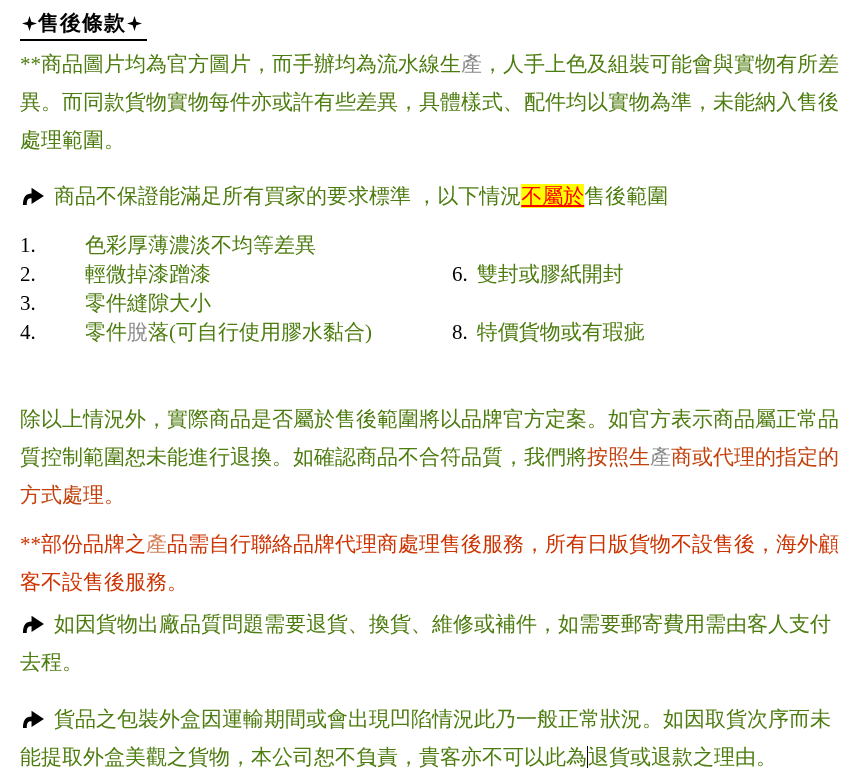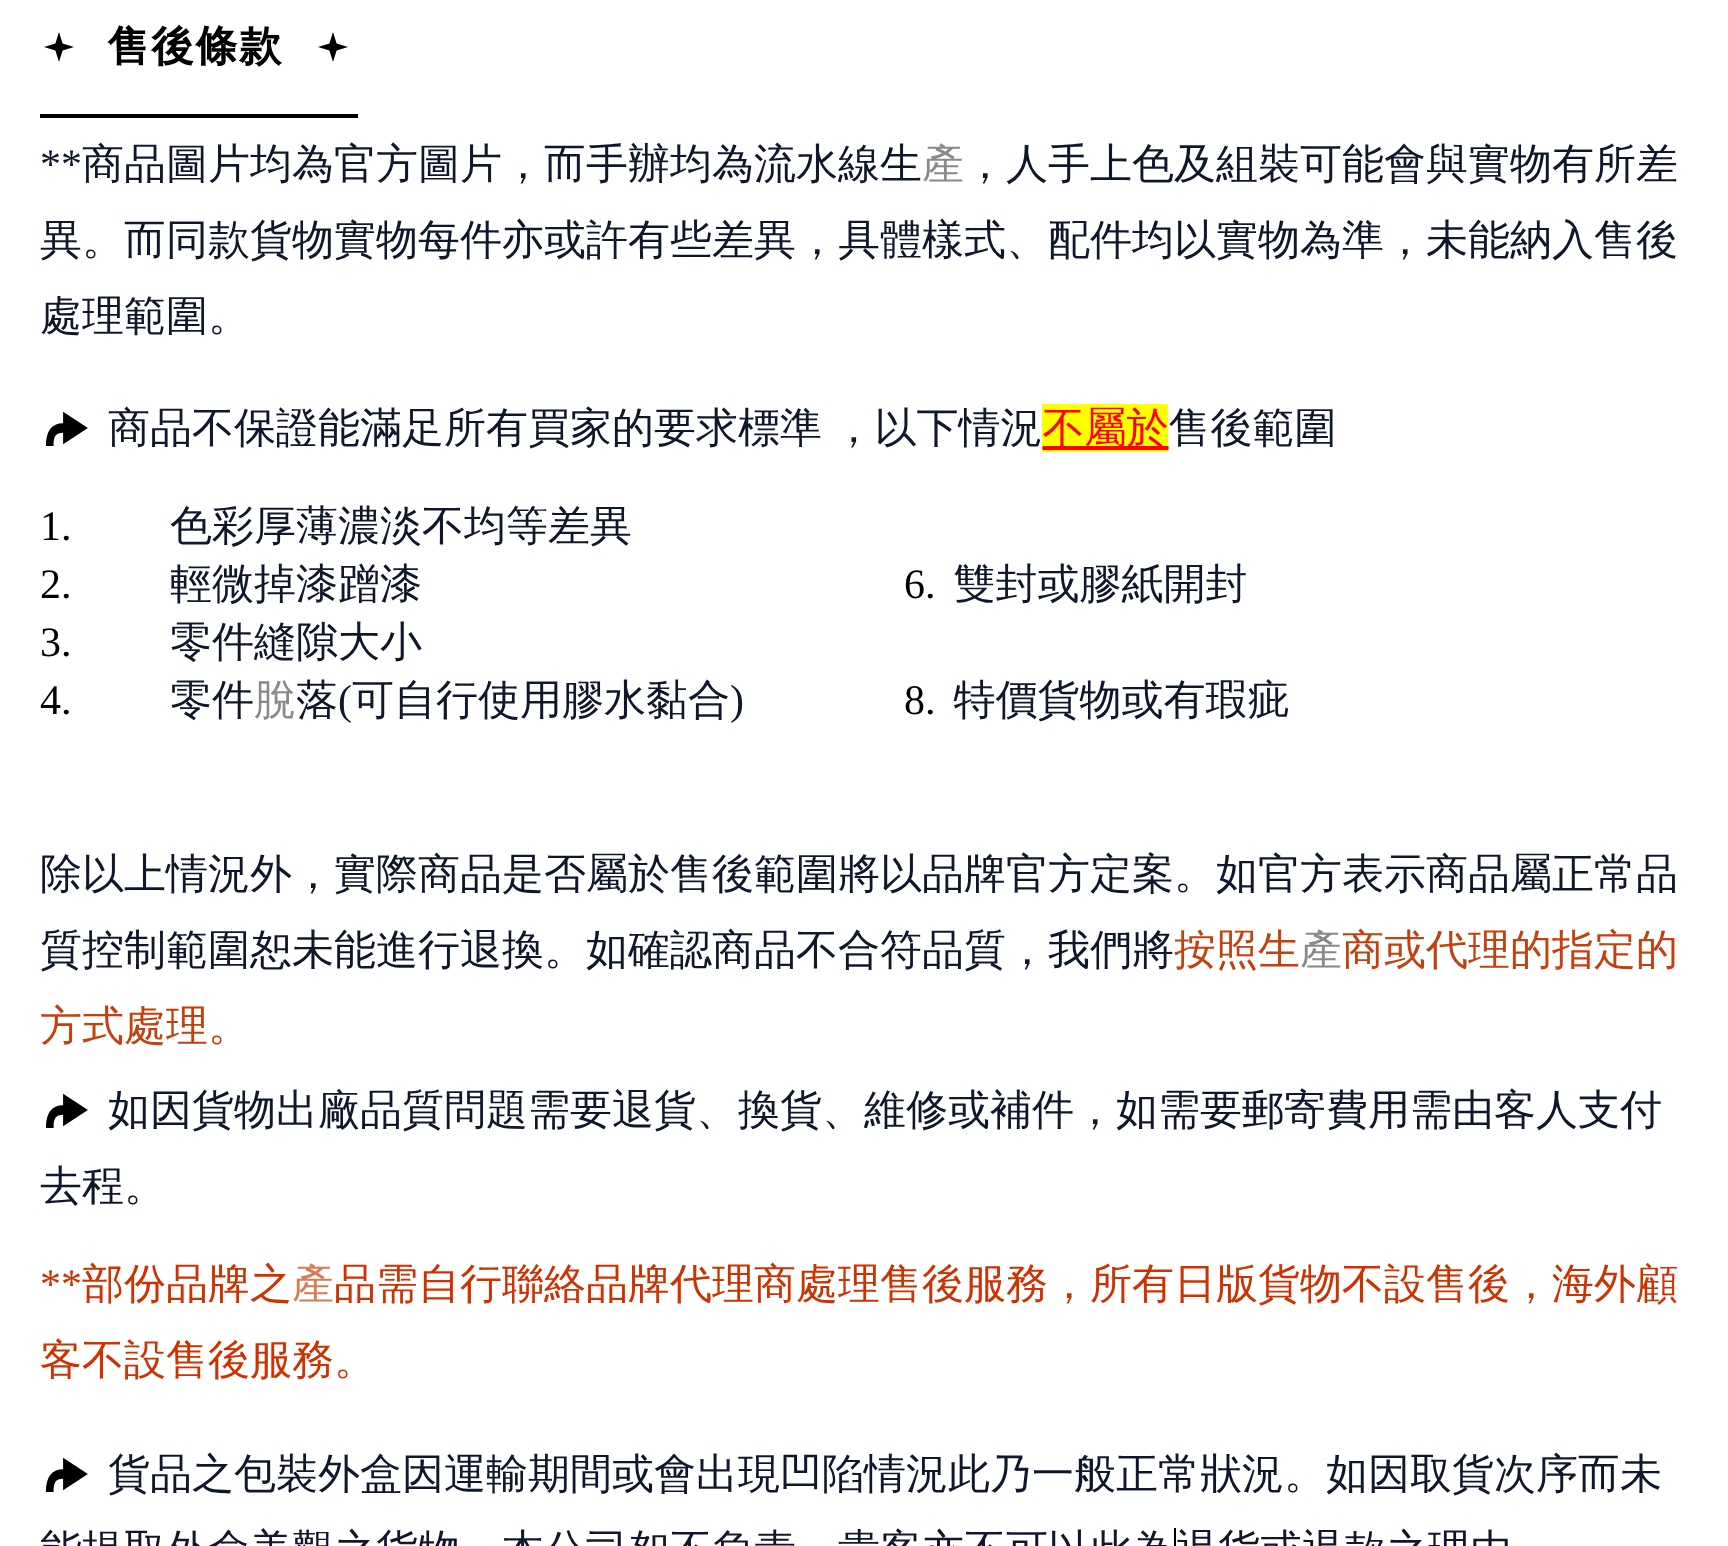--- a/index.html
+++ b/index.html
@@ -10,41 +10,41 @@
     padding:8px 16px 0 20px;
     background:#ffffff;
     font-family:"Liberation Serif","DejaVu Serif",serif;
     font-size:21px;
     line-height:38px;
     color:#000;
     overflow:hidden;
   }
   .title-row{margin:0 0 4px 0;line-height:26px;}
   .title-wrap{
-    display:inline-flex;align-items:center;gap:17px;
+    display:inline-flex;align-items:center;gap:1px;
     border-bottom:2px solid #000;
-    padding:2px 5px 21px 2px;
+    padding:2px 5px 3px 2px;
     font-weight:bold;
     letter-spacing:1px;
   }
   .star{width:15px;height:15px;display:inline-block;}
   .para{margin:0;}
   .mt-intro{margin-top:0;}
   .mt-notice{margin-top:18px;}
   .mt-list{margin-top:16px;}
   .mt-policy{margin-top:53px;}
   .mt-brand{margin-top:11px;}
   .mt-ship{margin-top:4px;}
   .mt-pack{margin-top:19px;}
   .mt-missing{margin-top:7px;}
   .arrow{width:25px;height:21px;vertical-align:-3px;margin-right:9px;}
   .ex-row{display:grid;grid-template-columns:65px 367px auto;line-height:29px;}
   .rn{margin-right:9px;}
   
-  .sg-n  {color:#0f172a;}
+  .sg-n  {color:#4d7c0f;}
   .sg-g  {color:#8a8a8a;}
   .sg-gp {color:#c2410c;}
   .sg-r  {color:var(--red,#cc3300);}
   .sg-rl {color:#d47d57;}
   .sg-hl {color:var(--hlred,#ff0000);background:var(--hlbg,#ffff00);text-decoration:underline;}
   .sg-cur{display:inline-block;width:0;height:22px;border-left:1px solid #000;vertical-align:-4px;}
 </style>
 </head>
 <body>
 
@@ -84,25 +84,25 @@
     </div>
     <div class="ex-row">
       <span>4.</span>
       <span><span class="sg-n">零件</span><span class="sg-g">脫</span><span class="sg-n">落(可自行使用膠水黏合)</span></span>
       <span><span class="rn">8.</span><span><span class="sg-n">特價貨物或有瑕疵</span></span></span>
     </div>
   </div>
 
   <p class="para mt-policy"><span><span class="sg-n">除以上情況外，實際商品是否屬於售後範圍將以品牌官方定案。如官方表示商品屬正常品質控制範圍恕未能進行退換。如確認商品不合符品質，我們將</span><span class="sg-gp">按照生</span><span class="sg-g">產</span><span class="sg-gp">商或代理的指定的方式處理。</span></span></p>
 
+  <p class="para mt-brand"><span><span class="sg-r">**部份品牌之</span><span class="sg-rl">產</span><span class="sg-r">品需自行聯絡品牌代理商處理售後服務，所有日版貨物不設售後，海外顧客不設售後服務。</span></span></p>
+
   <p class="para mt-ship"><svg class="arrow" viewBox="0 0 26 22">
         <path d="M3 21 C3 13 6 9 12 9 L12 3 L25 11.5 L12 20 L12 14 C8 14 7 16 7 21 Z" fill="#000"></path>
       </svg><span><span class="sg-n">如因貨物出廠品質問題需要退貨、換貨、維修或補件，如需要郵寄費用需由客人支付去程。</span></span></p>
-
-  <p class="para mt-brand"><span><span class="sg-r">**部份品牌之</span><span class="sg-rl">產</span><span class="sg-r">品需自行聯絡品牌代理商處理售後服務，所有日版貨物不設售後，海外顧客不設售後服務。</span></span></p>
 
   <p class="para mt-pack"><svg class="arrow" viewBox="0 0 26 22">
         <path d="M3 21 C3 13 6 9 12 9 L12 3 L25 11.5 L12 20 L12 14 C8 14 7 16 7 21 Z" fill="#000"></path>
       </svg><span><span class="sg-n">貨品之包裝外盒因運輸期間或會出現凹陷情況此乃一般正常狀況。如因取貨次序而未能提取外盒美觀之貨物，本公司恕不負責，貴客亦不可以此為</span><span class="sg-cur"></span><span class="sg-n">退貨或退款之理由。</span></span></p>
 
   <p class="para mt-missing"></p>
 
 </div>
 
 </body></html>

